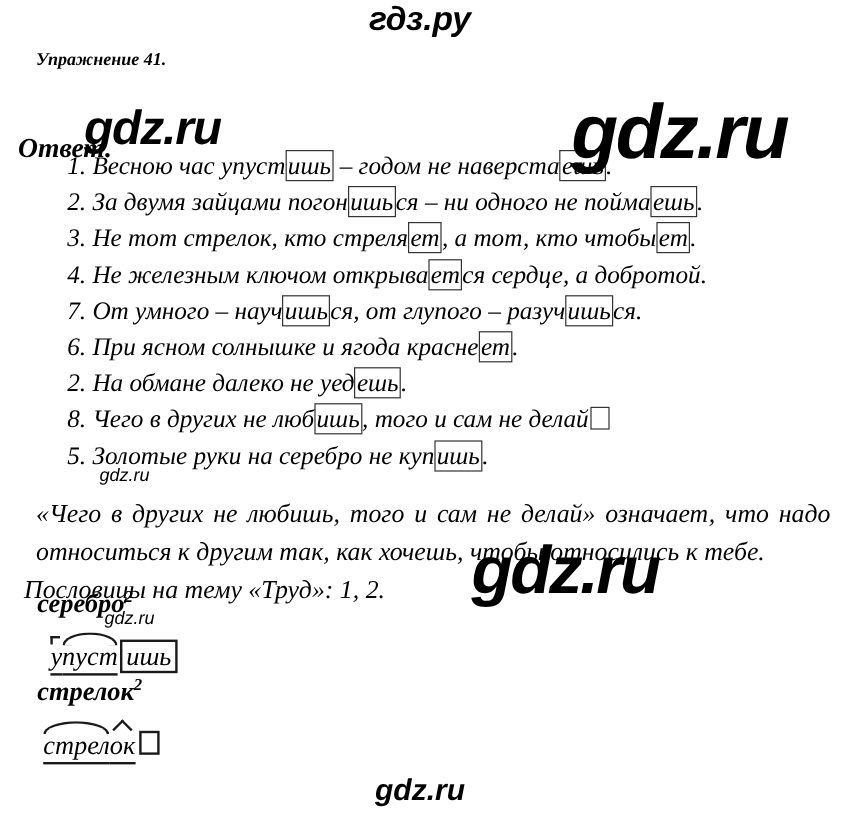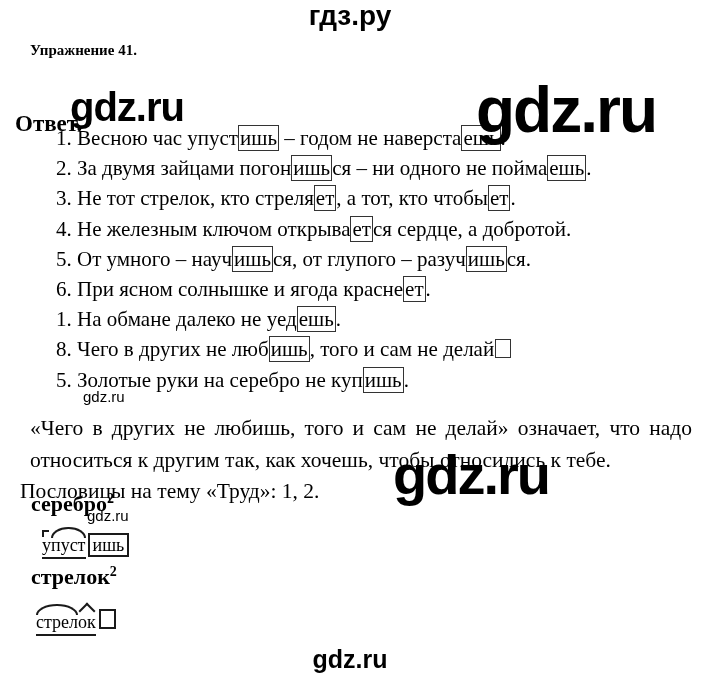--- a/index.html
+++ b/index.html
@@ -1,19 +1,20 @@
 <!DOCTYPE html>
 <html lang="ru"><head>
 <meta charset="utf-8">
 <style>
   html,body { margin:0; padding:0; background:#fff; }
   .page {
     position:relative; width:700px; height:678px; overflow:hidden;
     background:#ffffff; color:#000;
     font-family:"Liberation Serif", serif;
+    font-style:italic;
   }
   .site-header {
     position:absolute; top:2px; left:0; width:100%; text-align:center;
     font-family:"Liberation Sans", sans-serif; font-weight:700; font-size:28px; line-height:1;
   }
   .site-footer {
     position:absolute; top:647px; left:0; width:100%; text-align:center;
     font-family:"Liberation Sans", sans-serif; font-weight:700; font-size:25px; line-height:1;
   }
   .wm {
@@ -36,21 +37,21 @@
   
   .expl1 { position:absolute; left:30px; top:396px; width:662px; font-size:21.5px; line-height:1;
            text-align:justify; text-align-last:justify; white-space:normal; }
   .expl2 { position:absolute; left:30px; top:428px; font-size:21.5px; line-height:1; }
   .theme { position:absolute; left:20px; top:459px; font-size:21.5px; line-height:1; }
   
   .whead { position:absolute; font-weight:700; font-size:22px; line-height:1; }
   #whead1 { left:31px; top:492px; }
   #whead2 { left:31px; top:565px;text-align:center; }
   .whead sup { font-size:14px; }
-  .morph { position:absolute; font-size:18px; line-height:1; }
+  .morph { position:absolute; font-size:22px; line-height:1; }
   #morph1 { left:42px; top:533px; }
   #morph2 { left:36px; top:609px; }
   .morph span { position:relative; display:inline-block; }
   .m-stem { border-bottom:2px solid #1a1a1a; padding-bottom:3px; }
   .m-prefix::before {
     content:""; position:absolute; top:-6px; left:0; right:2px; height:5px;
     border-top:2px solid #1a1a1a; border-left:2px solid #1a1a1a;
   }
   .m-root::before {
     content:""; position:absolute; top:-9px; left:0; right:0; height:9px;
@@ -79,23 +80,23 @@
   <div class="wm" id="wm-small2">gdz.ru</div>
 
   <div class="h-title">Упражнение 41.</div>
   <div class="h-answer">Ответ.</div>
 
   <div class="plist">
       <div class="sline"><span>1. Весною час упуст</span><span class="box">ишь</span><span> – годом не наверста</span><span class="box">ешь</span><span>.</span></div>
       <div class="sline"><span>2. За двумя зайцами погон</span><span class="box">ишь</span><span>ся – ни одного не пойма</span><span class="box">ешь</span><span>.</span></div>
       <div class="sline"><span>3. Не тот стрелок, кто стреля</span><span class="box">ет</span><span>, а тот, кто чтобы</span><span class="box">ет</span><span>.</span></div>
       <div class="sline"><span>4. Не железным ключом открыва</span><span class="box">ет</span><span>ся сердце, а добротой.</span></div>
-      <div class="sline"><span>5. От умного – науч</span><span class="box">ишь</span><span>ся, от глупого – разуч</span><span class="box">ишь</span><span>ся.</span></div>
+      <div class="sline"><span>7. От умного – науч</span><span class="box">ишь</span><span>ся, от глупого – разуч</span><span class="box">ишь</span><span>ся.</span></div>
       <div class="sline"><span>6. При ясном солнышке и ягода красне</span><span class="box">ет</span><span>.</span></div>
-      <div class="sline"><span>1. На обмане далеко не уед</span><span class="box">ешь</span><span>.</span></div>
+      <div class="sline"><span>2. На обмане далеко не уед</span><span class="box">ешь</span><span>.</span></div>
       <div class="sline"><span>8. Чего в других не люб</span><span class="box">ишь</span><span>, того и сам не делай</span><span class="box zero"></span></div>
       <div class="sline"><span>5. Золотые руки на серебро не куп</span><span class="box">ишь</span><span>.</span></div>
     </div>
 
   <p class="expl1">«Чего в других не любишь, того и сам не делай» означает, что надо</p>
   <p class="expl2">относиться к другим так, как хочешь, чтобы относились к тебе.</p>
   <p class="theme">Пословицы на тему «Труд»: 1, 2.</p>
 
   <div class="whead" id="whead1">
     <span>серебро</span><sup>2</sup>

